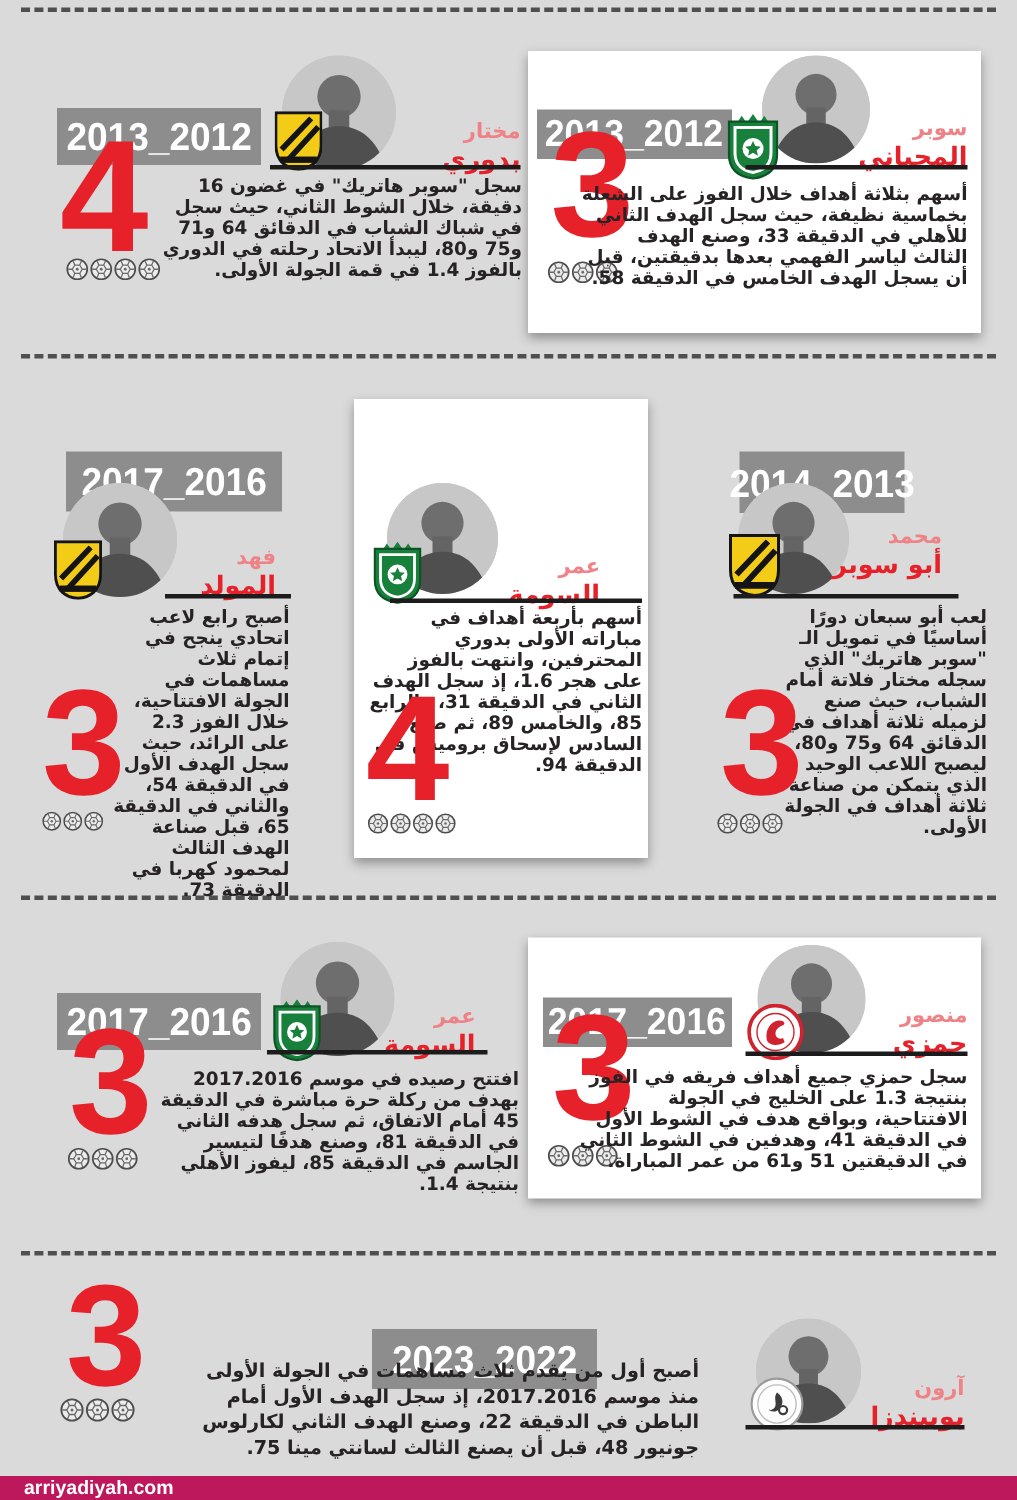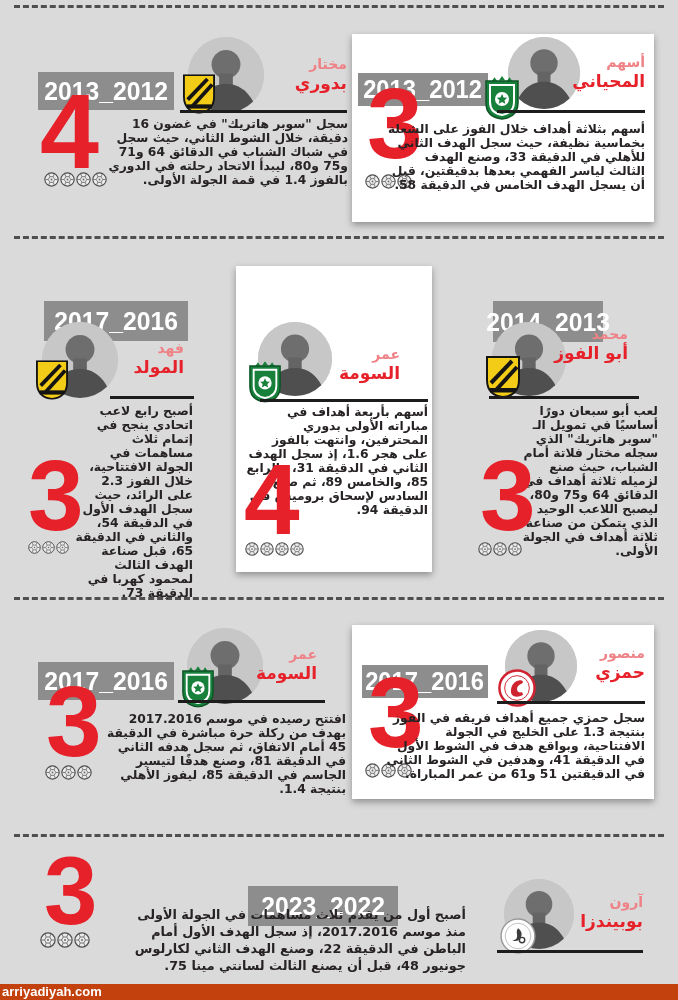--- a/index.html
+++ b/index.html
@@ -9,28 +9,28 @@
   .card{position:absolute;background:#ffffff;box-shadow:0 3px 7px rgba(0,0,0,.35);}
   .yearbox{position:absolute;background:#8d8d8d;color:#fff;display:flex;align-items:center;
            justify-content:center;font:700 26px/1 "Liberation Sans",sans-serif;margin-top:24px;}
   .yearbox span{display:inline-block;transform:scaleX(.95);}
   .bignum{position:absolute;color:#e6212a;font:700 100px/0.78 "Liberation Sans",sans-serif;}
   .balls{position:absolute;display:flex;gap:1px;}
   .balls svg{display:block;}
   .photo{position:absolute;border-radius:50%;overflow:hidden;background:#c7c7c7;}
   .photo svg{display:block;width:100%;height:100%;}
   .logo{position:absolute;}
-  .name{position:absolute;text-align:right;direction:rtl;}
+  .name{position:absolute;text-align:right;direction:rtl;margin-top:24px;}
   .nfirst{color:#ee8286;font-weight:700;font-size:14px;line-height:1.2;}
   .nlast{color:#e6212a;font-weight:700;font-size:17px;line-height:1.25;}
   .rule{position:absolute;height:3px;background:#1c1c1c;}
   .body{position:absolute;direction:rtl;text-align:right;color:#272324;font-weight:700;
         font-size:12.3px;line-height:14px;}
-  .footer{position:absolute;left:0;bottom:0;width:678px;height:16px;background:#c2410c;
-          color:#fff;font:700 13px/16px "Liberation Sans",sans-serif;padding-left:2px;
+  .footer{position:absolute;left:0;bottom:0;width:678px;height:16px;background:#be185d;
+          color:#fff;font:700 13px/16px "Liberation Sans",sans-serif;padding-left:16px;
           box-sizing:border-box;text-align:left;}
 </style>
 </head>
 <body>
 
 <svg width="0" height="0" style="position:absolute" xmlns="http://www.w3.org/2000/svg" xmlns:xlink="http://www.w3.org/1999/xlink" aria-hidden="true">
   <defs>
     <symbol id="sym-photo" viewBox="0 0 100 100">
       <rect width="100" height="100" fill="#c7c7c7"></rect>
       <circle cx="50" cy="36" r="19" fill="#6e6e6e"></circle>
@@ -130,21 +130,21 @@
       </div>
     <div class="photo" style="left:156px;top:3px;width:72px;height:72px">
         <svg viewBox="0 0 100 100">
           <use href="#sym-photo" xlink:href="#sym-photo"></use>
         </svg>
       </div>
     <svg class="logo" style="left:132px;top:42px" width="36" height="44" viewBox="0 0 36 44">
         <use href="#logo-ahli" xlink:href="#logo-ahli"></use>
       </svg>
     <div class="name" style="left:193px;top:20px;width:100px">
-      <div class="nfirst">أسهم</div>
+      <div class="nfirst">سوبر</div>
       <div class="nlast">المحياني</div>
     </div>
     <div class="rule" style="left:145px;top:76px;width:148px"></div>
     <div class="body" style="left:34px;top:88px;width:259px">أسهم بثلاثة أهداف خلال الفوز على الشعلة بخماسية نظيفة، حيث سجل الهدف الثاني للأهلي في الدقيقة 33، وصنع الهدف الثالث لياسر الفهمي بعدها بدقيقتين، قبل أن يسجل الهدف الخامس في الدقيقة 58.</div>
   </div>
 
   <div>
     <div class="yearbox" style="left:44px;top:277px;width:144px;height:40px">
         <span dir="ltr">2017_2016</span>
       </div>
@@ -215,21 +215,21 @@
     <div class="photo" style="left:492px;top:322px;width:74px;height:74px">
         <svg viewBox="0 0 100 100">
           <use href="#sym-photo" xlink:href="#sym-photo"></use>
         </svg>
       </div>
     <svg class="logo" style="left:486px;top:356px" width="34" height="42" viewBox="0 0 34 42">
         <use href="#logo-ittihad" xlink:href="#logo-ittihad"></use>
       </svg>
     <div class="name" style="left:552px;top:326px;width:76px">
       <div class="nfirst">محمد</div>
-      <div class="nlast">أبو الفوز</div>
+      <div class="nlast">أبو سوبر</div>
     </div>
     <div class="rule" style="left:489px;top:396px;width:150px"></div>
     <div class="body" style="left:518px;top:404px;width:140px">لعب أبو سبعان دورًا أساسيًا في تمويل الـ "سوبر هاتريك" الذي سجله مختار فلاتة أمام الشباب، حيث صنع لزميله ثلاثة أهداف في الدقائق 64 و75 و80، ليصبح اللاعب الوحيد الذي يتمكن من صناعة ثلاثة أهداف في الجولة الأولى.</div>
     <div class="bignum" style="left:480px;top:456px">3</div>
     <div class="balls" style="left:478px;top:542px">
         <svg width="14" height="14" viewBox="0 0 16 16">
           <use href="#sym-ball" xlink:href="#sym-ball"></use>
         </svg>
         <svg width="14" height="14" viewBox="0 0 16 16">
           <use href="#sym-ball" xlink:href="#sym-ball"></use>

